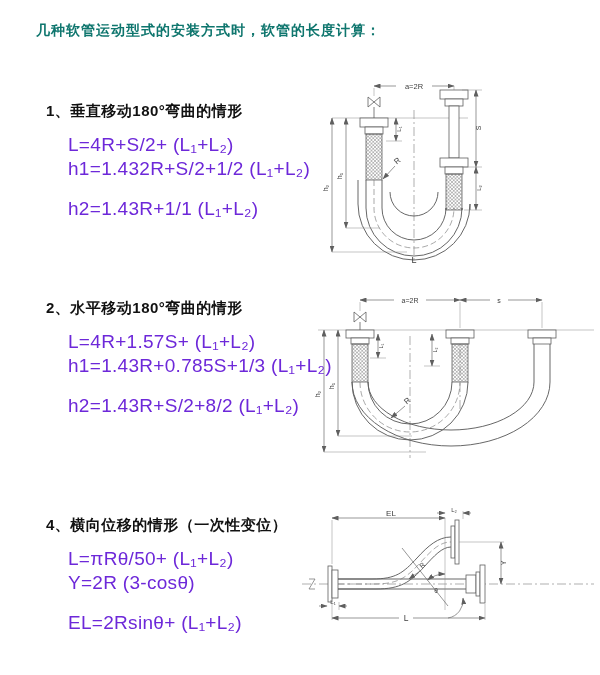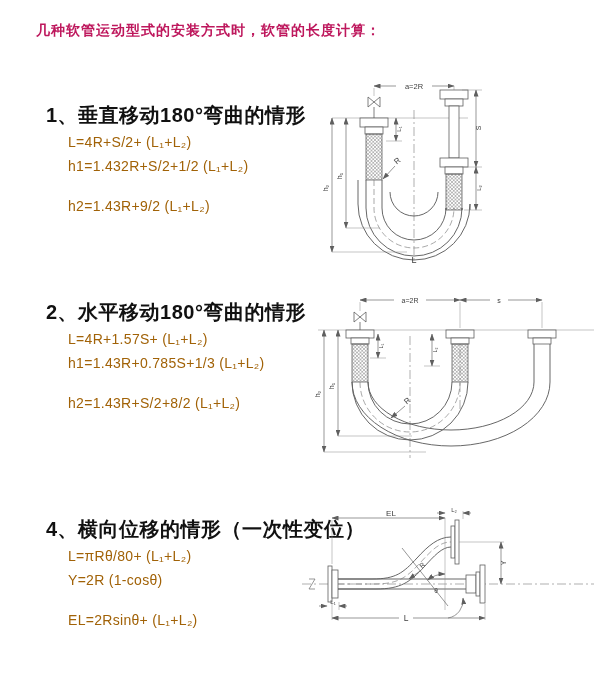--- a/index.html
+++ b/index.html
@@ -3,46 +3,46 @@
 <meta charset="utf-8">
 <style>
   html,body{margin:0;padding:0;}
   body{
     width:600px;height:675px;position:relative;background:#ffffff;
     font-family:"Liberation Sans","DejaVu Sans",sans-serif;color:#1b1b1b;
     overflow:hidden;
   }
   .abs{position:absolute;}
   .page-title{
-    left:36px;top:22px;font-size:14px;font-weight:bold;letter-spacing:1px;color:#be185d;
+    left:36px;top:22px;font-size:14px;font-weight:bold;letter-spacing:1px;color:#0f766e;
   }
   .section{left:46px;width:270px;}
-  .sec-heading{position:absolute;left:0;top:0;font-size:20px;font-weight:bold;color:#111;letter-spacing:0.5px;white-space:nowrap;}
-  .formula{position:absolute;left:22px;font-size:14px;color:#a16207;letter-spacing:0.3px;white-space:nowrap;}
+  .sec-heading{position:absolute;left:0;top:0;font-size:15px;font-weight:bold;color:#111;letter-spacing:0.5px;white-space:nowrap;}
+  .formula{position:absolute;left:22px;font-size:19px;color:#6d28d9;letter-spacing:0.3px;white-space:nowrap;}
   .f1{top:32px;} .f2{top:56px;} .f3{top:96px;}
   svg{position:absolute;overflow:visible;}
   svg text{font-family:"Liberation Sans","DejaVu Sans",sans-serif;fill:#3d3d3d;}
   .dim{stroke:#6a6a6a;stroke-width:0.7;fill:none;}
   .ext{stroke:#8a8a8a;stroke-width:0.5;fill:none;}
   .hose{stroke:#5f5f5f;stroke-width:0.95;fill:none;}
   .hosed{stroke:#6f6f6f;stroke-width:0.6;fill:none;stroke-dasharray:6 3;}
   .cl{stroke:#7a7a7a;stroke-width:0.6;fill:none;stroke-dasharray:9 3 2 3;}
   .part{stroke:#5f5f5f;stroke-width:0.8;fill:#ffffff;}
   .braid{stroke:#5f5f5f;stroke-width:0.8;}
 </style>
 </head>
 <body>
 
 <div class="abs page-title">几种软管运动型式的安装方式时，软管的长度计算：</div>
 
 <div class="abs section" style="top:102px;">
   <div class="sec-heading">1、垂直移动180°弯曲的情形</div>
   <div class="formula f1">L=4R+S/2+ (L₁+L₂)</div>
   <div class="formula f2">h1=1.432R+S/2+1/2 (L₁+L₂)</div>
-  <div class="formula f3">h2=1.43R+9/2 (L₁+L₂)</div>
+  <div class="formula f3">h2=1.43R+1/1 (L₁+L₂)</div>
 </div>
 
 <svg style="left:312px;top:70px;" width="286" height="196" viewBox="0 0 286 196">
   <defs>
     <marker id="ar1" orient="auto-start-reverse" markerUnits="userSpaceOnUse" markerWidth="7" markerHeight="5" refX="6.5" refY="2.5">
       <polygon points="0,0 7,2.5 0,5" fill="#5f5f5f"></polygon>
     </marker>
     <pattern id="br1" width="3.5" height="3.5" patternUnits="userSpaceOnUse">
       <path d="M0 0 L3.5 3.5 M3.5 0 L0 3.5" stroke="#7a7a7a" stroke-width="0.5"></path>
     </pattern>
@@ -220,22 +220,22 @@
   </g>
 
   <g>
     <line class="dim" x1="97" y1="120" x2="83" y2="132" marker-end="url(#ar2)"></line>
     <text transform="rotate(-40 101 117)" x="101" y="117" font-size="8" text-anchor="middle">R</text>
   </g>
 </svg>
 
 <div class="abs section" style="top:516px;">
   <div class="sec-heading">4、横向位移的情形（一次性变位）</div>
-  <div class="formula f1">L=πRθ/80+ (L₁+L₂)</div>
-  <div class="formula f2">Y=2R (1-cosθ)</div>
+  <div class="formula f1">L=πRθ/50+ (L₁+L₂)</div>
+  <div class="formula f2">Y=2R (3-cosθ)</div>
   <div class="formula f3">EL=2Rsinθ+ (L₁+L₂)</div>
 </div>
 
 <svg style="left:296px;top:506px;" width="304" height="146" viewBox="0 0 304 146">
   <defs>
     <marker id="ar3" orient="auto-start-reverse" markerUnits="userSpaceOnUse" markerWidth="7" markerHeight="5" refX="6.5" refY="2.5">
       <polygon points="0,0 7,2.5 0,5" fill="#5f5f5f"></polygon>
     </marker>
   </defs>
 

